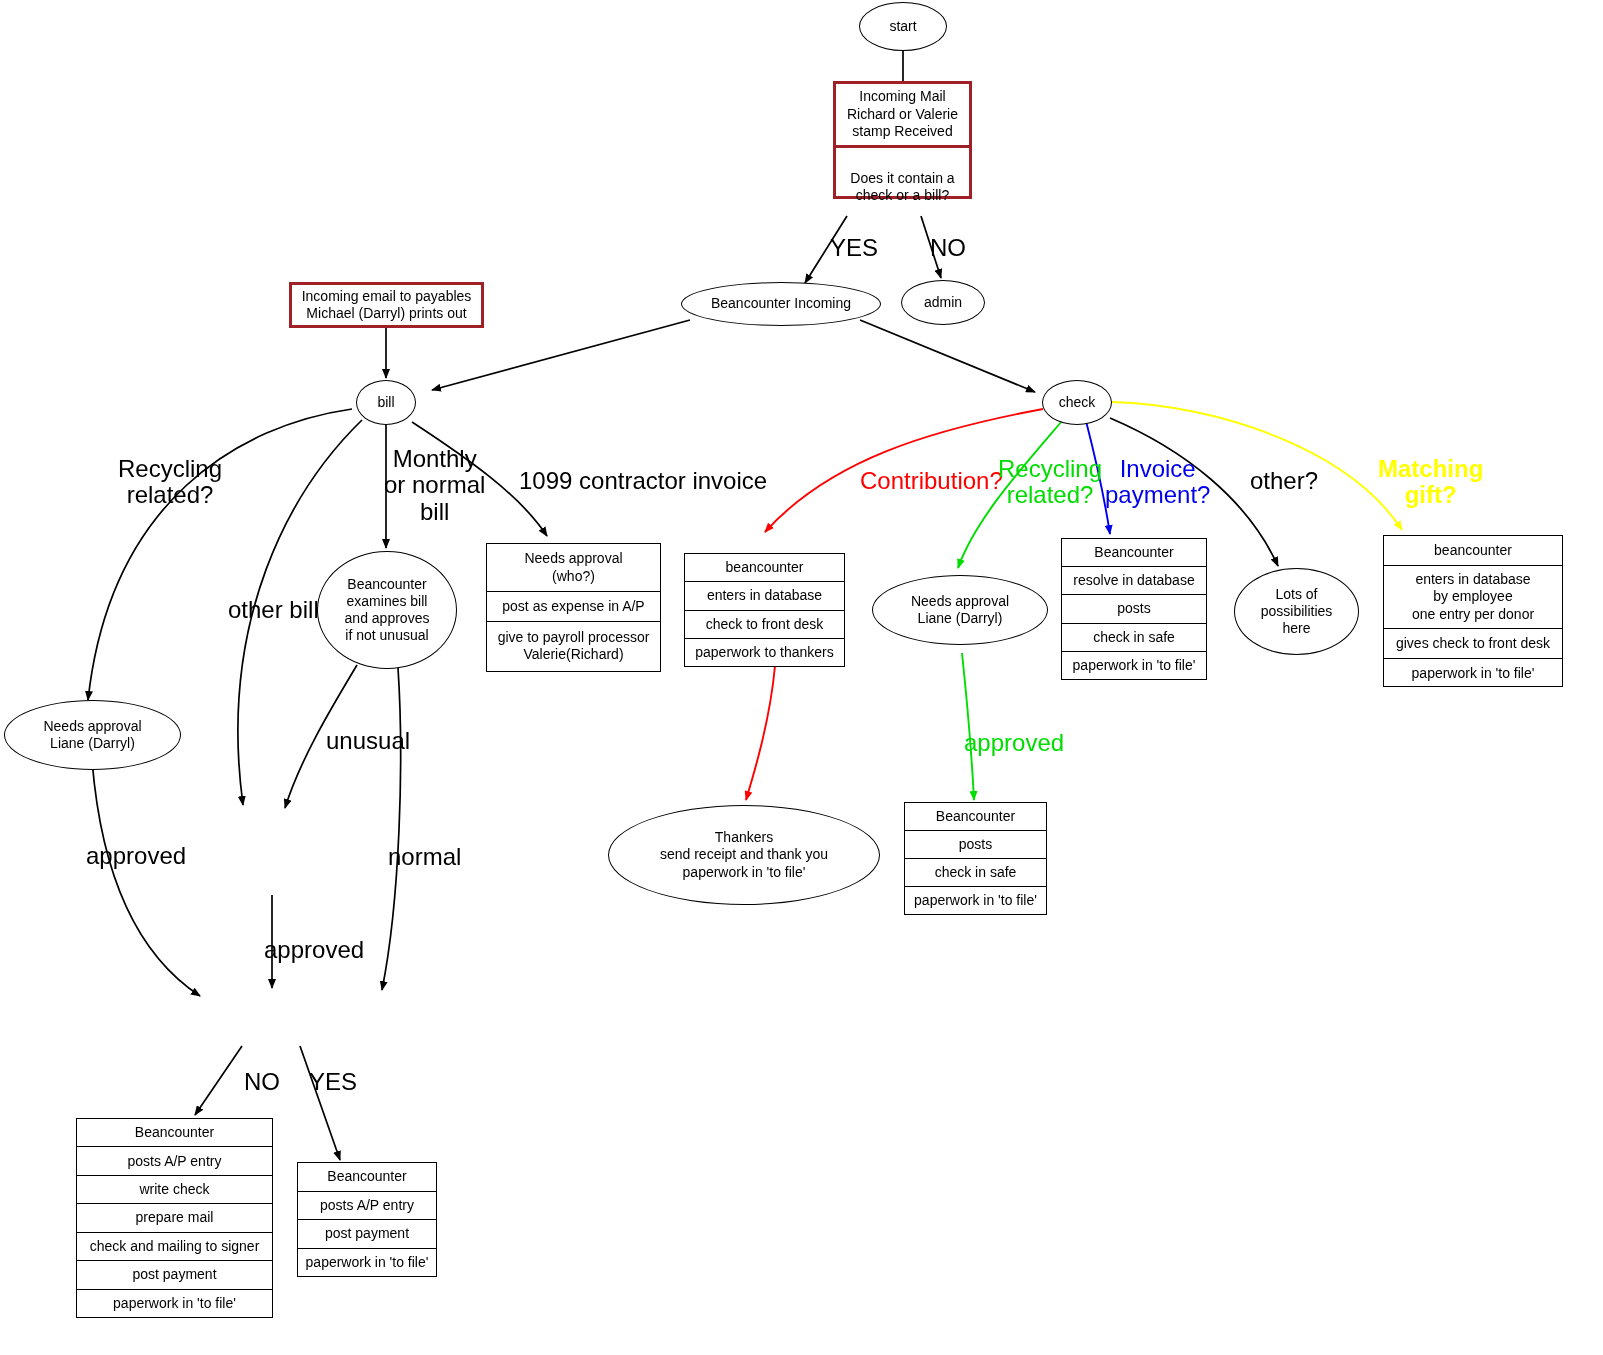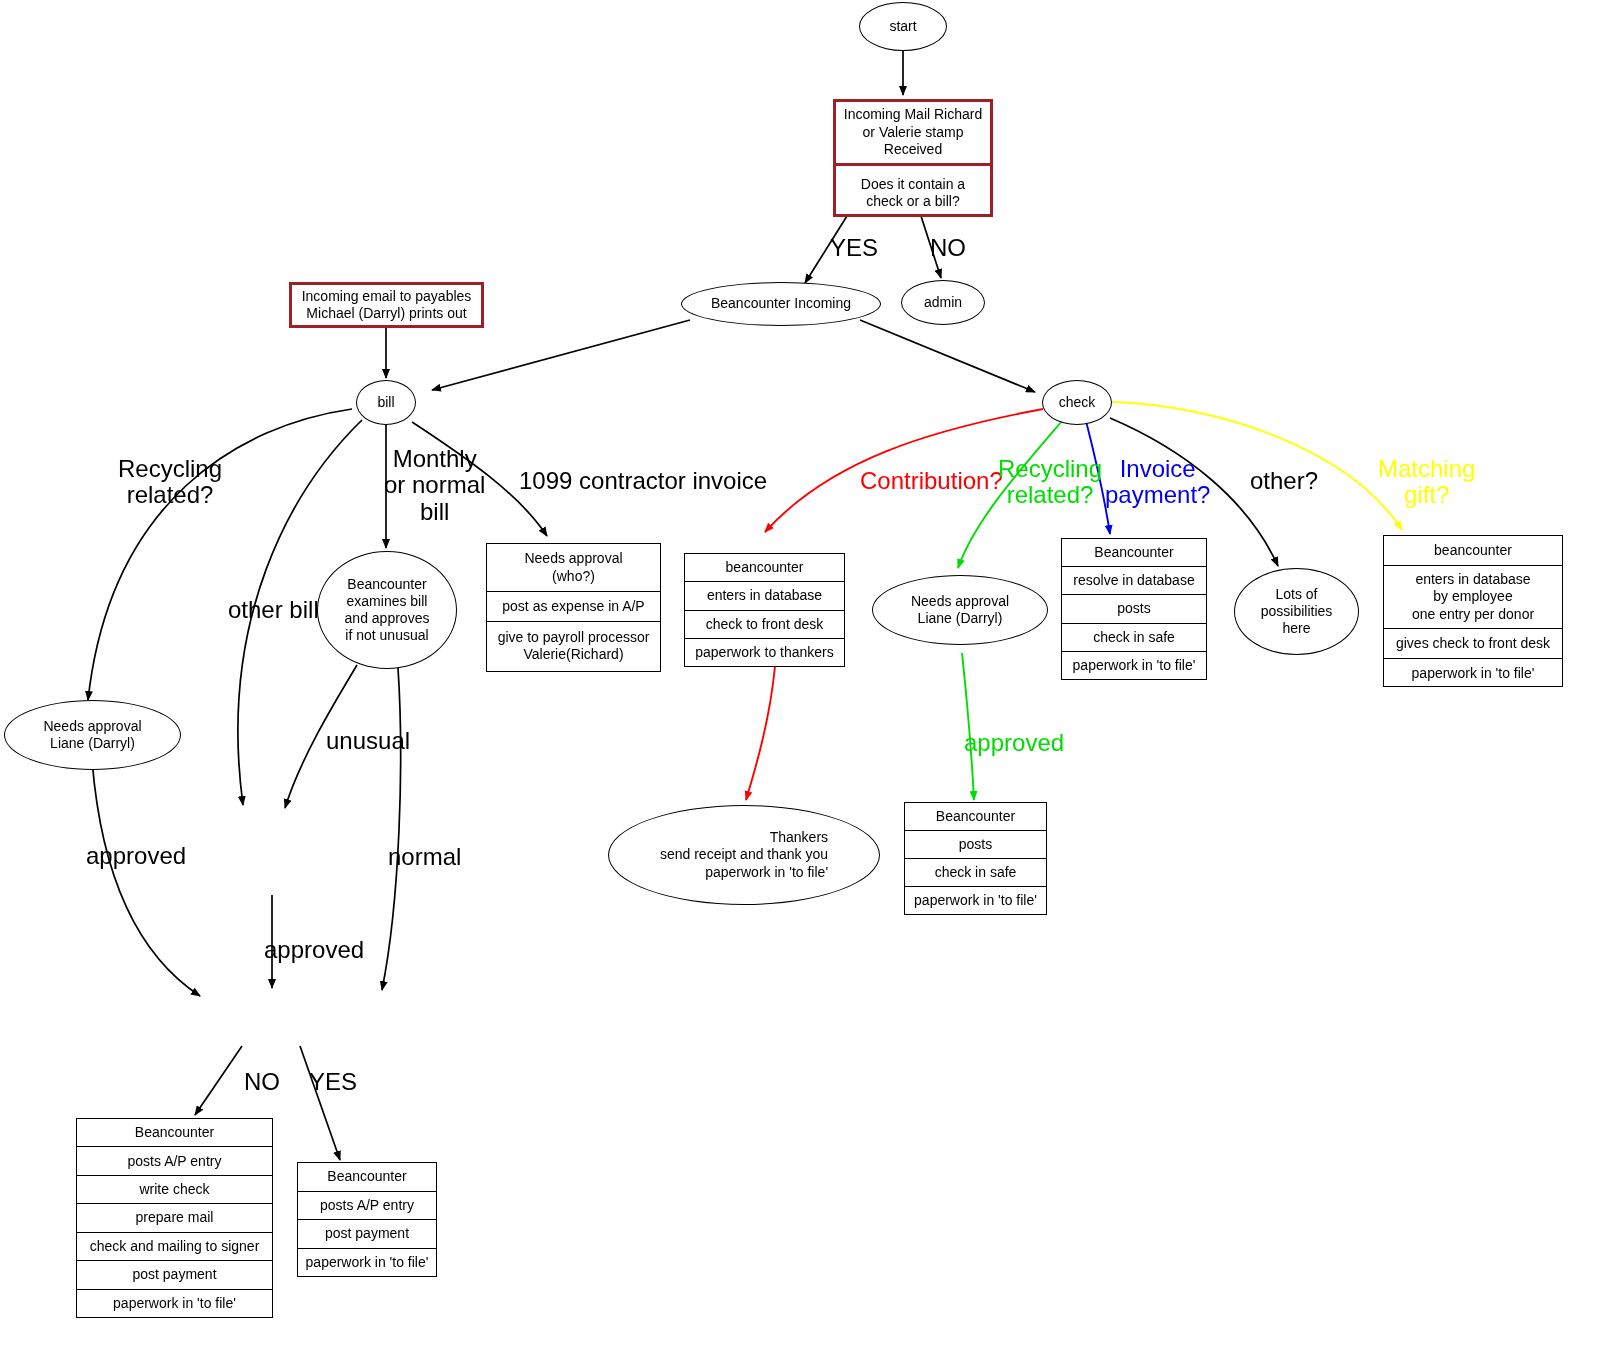--- a/index.html
+++ b/index.html
@@ -166,21 +166,21 @@
       <path stroke="#ffff00" d="M1112,402 C1220,405 1350,450 1402,530" marker-end="url(#ahYellow)"></path>
       <path stroke="#ff0000" d="M775,666 C770,720 755,770 746,800" marker-end="url(#ahRed)"></path>
       <path stroke="#00dd00" d="M962,653 C968,710 972,760 974,800" marker-end="url(#ahGreen)"></path>
     </g>
   </svg>
 
   <div class="node ellipse" style="left:859px; top:2px; width:88px; height:49px;">
     <span class="lbl">start</span>
   </div>
 
-  <div class="node redbox" style="left:833px; top:99px; width:160px; height:118px;">
+  <div class="node redbox" style="left:833px; top:81px; width:139px; height:118px;gap:12px;">
     <div class="cell" style="flex:0 0 64px;">Incoming Mail
 Richard or Valerie
 stamp Received</div>
     <div class="cell" style="flex:0 0 54px;">Does it contain
 a check or a bill?</div>
   </div>
 
   <div class="node ellipse" style="left:681px; top:282px; width:200px; height:44px;">
     <span class="lbl">Beancounter Incoming</span>
   </div>
@@ -251,21 +251,21 @@
   <div class="node record" style="left:1383px; top:535px; width:180px; height:152px;">
     <div class="cell" style="flex:0 0 30px;">beancounter</div>
     <div class="cell" style="white-space:pre-line; flex:0 0 63px;">enters in database
 by employee
 one entry per donor</div>
     <div class="cell" style="flex:0 0 30px;">gives check to front desk</div>
     <div class="cell" style="flex:0 0 29px;">paperwork in 'to file'</div>
   </div>
 
 
-  <div class="node ellipse" style="left:608px; top:805px; width:272px; height:100px;text-align:right;">
+  <div class="node ellipse" style="left:608px; top:805px; width:272px; height:100px;">
     <span class="lbl" style="white-space:pre-line;">Thankers
 send receipt and thank you
 paperwork in 'to file'</span>
   </div>
 
   <div class="node record" style="left:904px; top:802px; width:143px; height:113px;">
     <div class="cell">Beancounter</div>
     <div class="cell">posts</div>
     <div class="cell">check in safe</div>
     <div class="cell">paperwork in 'to file'</div>
@@ -299,21 +299,21 @@
 or normal
 bill</div>
   <div class="edge-label" style="left:519px; top:468px;">1099 contractor invoice</div>
 
   <div class="edge-label c-red" style="left:860px; top:468px;">Contribution?</div>
   <div class="edge-label c-green" style="left:998px; top:456px;">Recycling
 related?</div>
   <div class="edge-label c-blue" style="left:1105px; top:456px;">Invoice
 payment?</div>
   <div class="edge-label" style="left:1250px; top:468px;">other?</div>
-  <div class="edge-label c-yellow" style="left:1378px; top:456px;">Matching
+  <div class="edge-label c-yellow" style="left:1378px; top:456px;font-weight:bold;">Matching
 gift?</div>
 
   <div class="edge-label" style="left:326px; top:728px;">unusual</div>
   <div class="edge-label" style="left:388px; top:844px;">normal</div>
   <div class="edge-label" style="left:86px; top:843px;">approved</div>
   <div class="edge-label" style="left:264px; top:937px;">approved</div>
 
   <div class="edge-label c-green" style="left:964px; top:730px;">approved</div>
 
   <div class="edge-label" style="left:244px; top:1069px;">NO</div>

